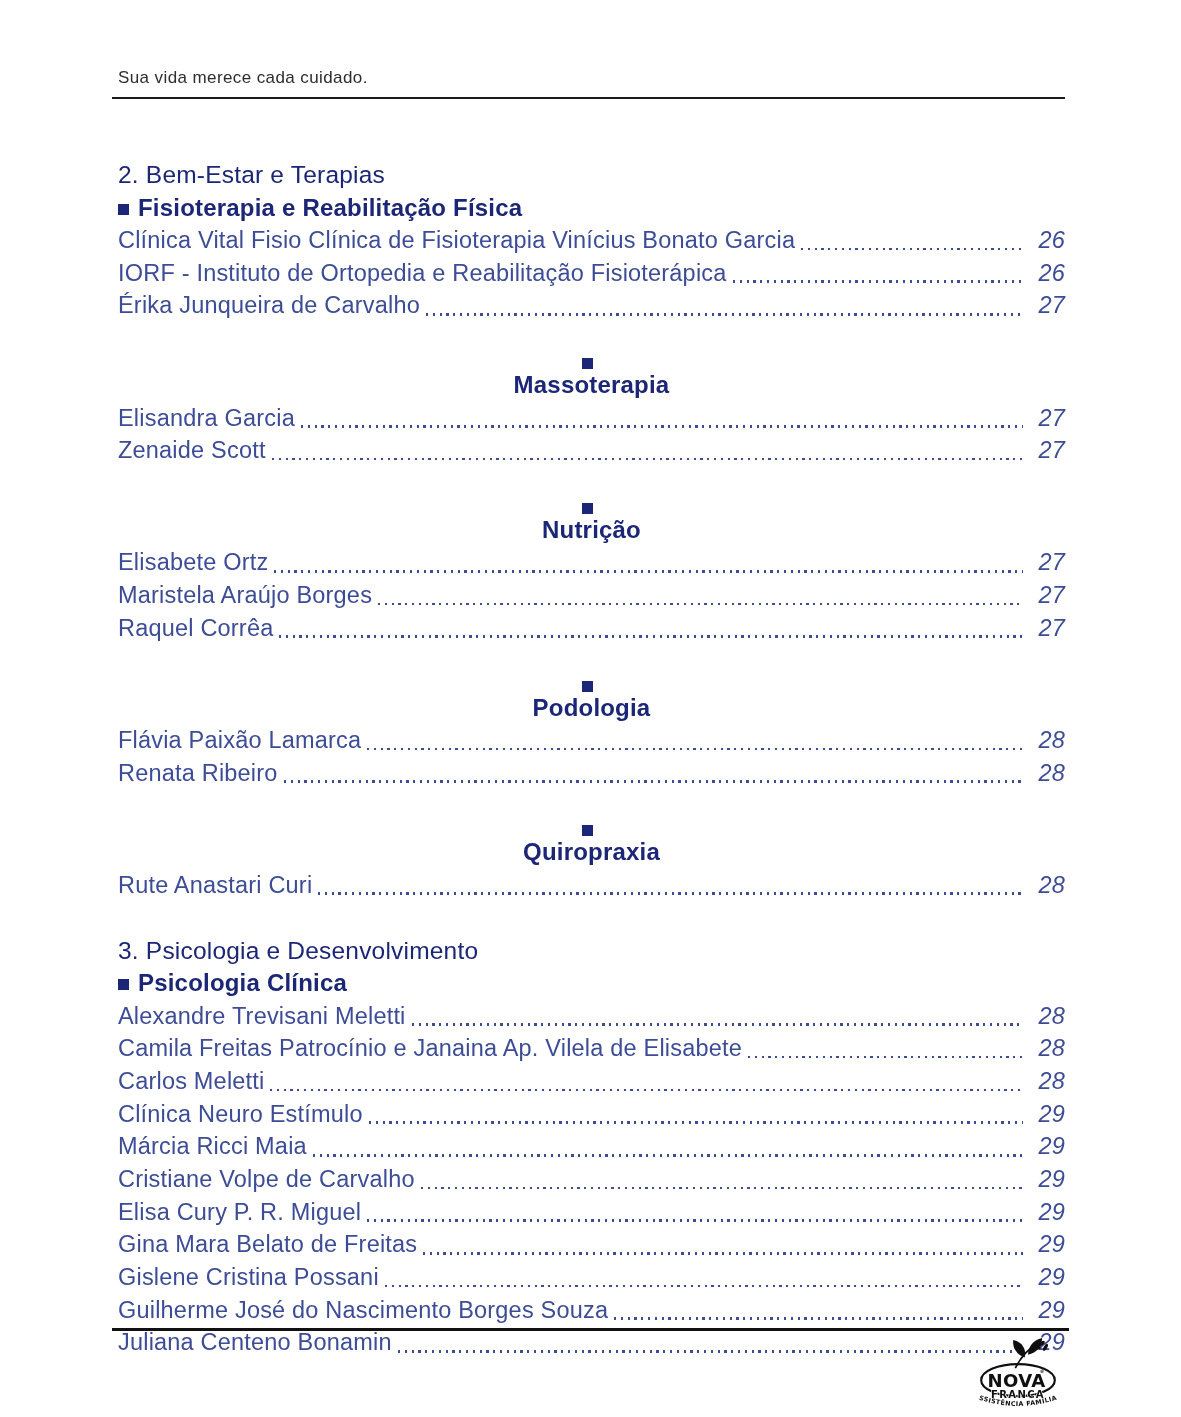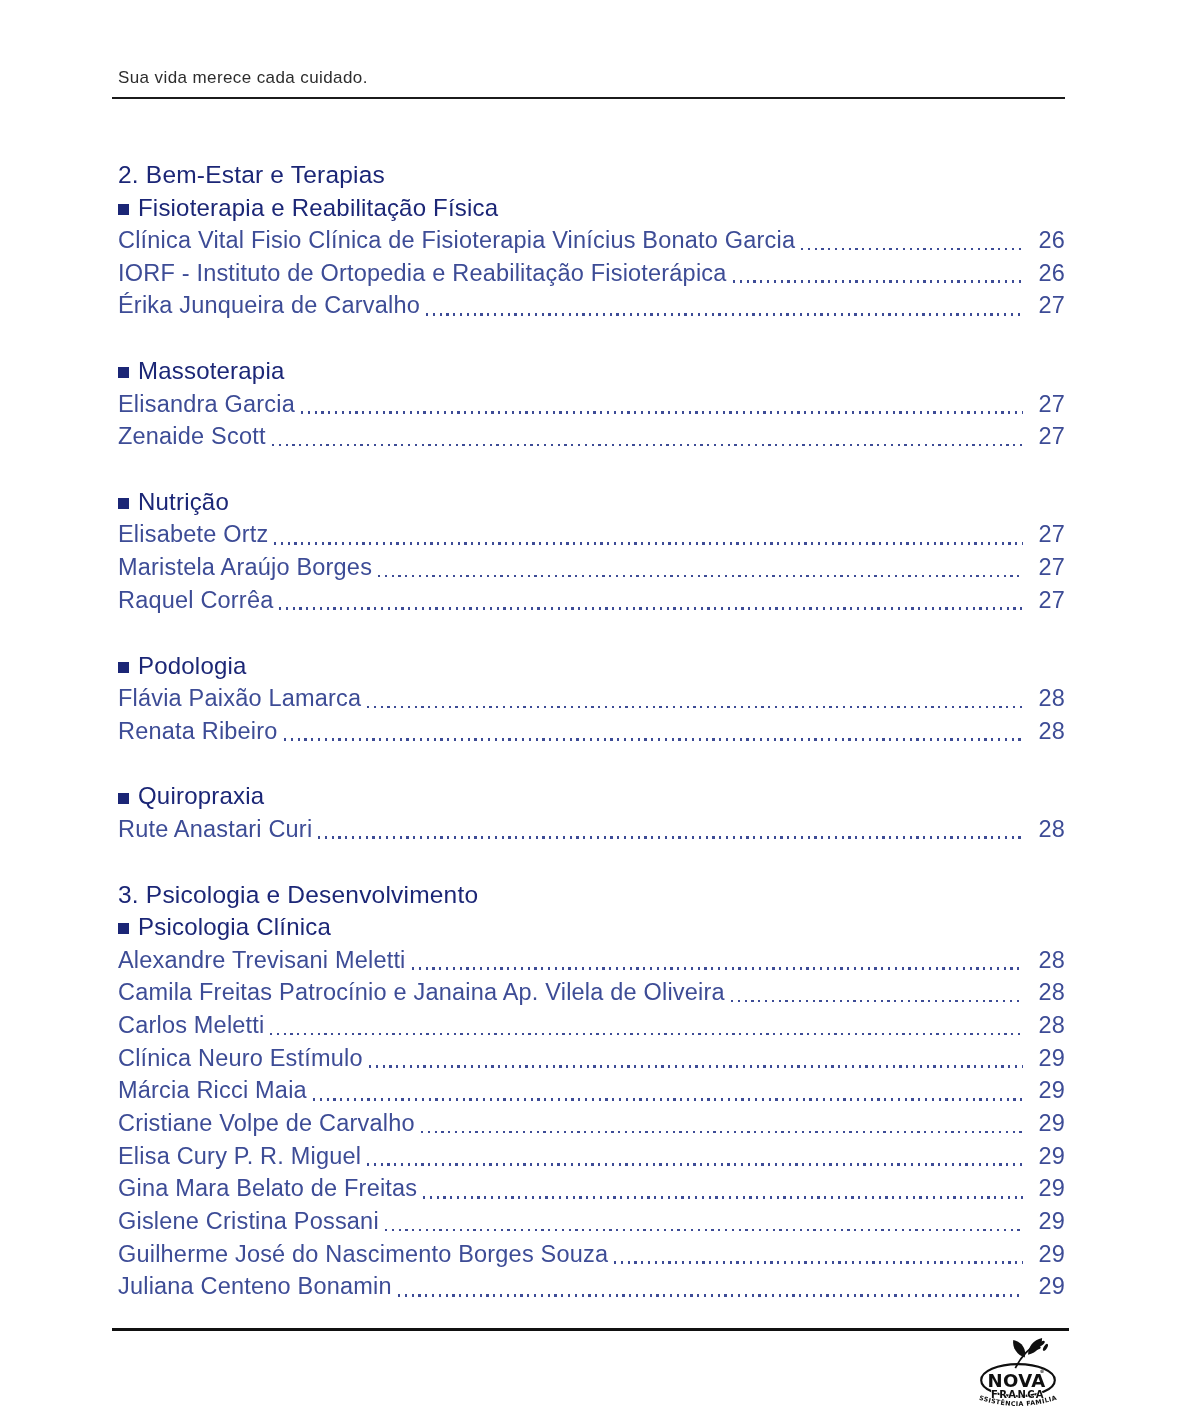--- a/index.html
+++ b/index.html
@@ -32,58 +32,58 @@
   h2.section-heading {
     font-size: 24.5px;
     font-weight: 400;
     line-height: 32.5px;
     color: #1b2676;
     letter-spacing: 0.2px;
     white-space: nowrap;
   }
   h3.sub-heading {
     font-size: 24px;
-    font-weight: 400;
+    font-weight: 700;
     line-height: 32.5px;
     color: #1b2676;
     letter-spacing: 0.2px;
     display: flex;
     align-items: center;
     white-space: nowrap;
   }
   .bullet {
     width: 11px; height: 11px;
     background: #1b2676;
     display: inline-block;
     margin-right: 9px;
     margin-top: 3px;
     flex: 0 0 auto;
   }
-  .gap { margin-top: 33px; }
+  .gap { margin-top: 33px; flex-direction: column; }
 
   .toc-row {
     display: flex;
     align-items: flex-end;
     height: 32.7px;
     line-height: 32.7px;
     font-size: 23.5px;
     letter-spacing: 0.2px;
     color: #3d4c96;
     white-space: nowrap;
     cursor: pointer;
   }
   .toc-label { flex: 0 0 auto; }
   .toc-dots {
     flex: 1 1 auto;
     height: 2.6px;
     align-self: flex-end;
     margin: 0 3px 6.5px 6px;
     background-image: repeating-linear-gradient(to right, #3d4c96 0 2.2px, transparent 2.2px 6.8px);
   }
-  .toc-page { flex: 0 0 auto; margin-left: 12px; }
+  .toc-page { flex: 0 0 auto; margin-left: 12px; font-style: italic; }
 
   .footer-rule {
     position: absolute;
     left: 112px; right: 112px;
     top: 1328px;
     border-top: 3px solid #111111;
   }
   .logo {
     position: absolute;
     top: 1336px;
@@ -193,21 +193,21 @@
       <h3 class="sub-heading">
         <span class="bullet"></span>
         <span>Psicologia Clínica</span>
       </h3>
       <div class="toc-row">
         <span class="toc-label">Alexandre Trevisani Meletti</span>
         <span class="toc-dots"></span>
         <span class="toc-page">28</span>
       </div>
       <div class="toc-row">
-        <span class="toc-label">Camila Freitas Patrocínio e Janaina Ap. Vilela de Oliveira</span>
+        <span class="toc-label">Camila Freitas Patrocínio e Janaina Ap. Vilela de Elisabete</span>
         <span class="toc-dots"></span>
         <span class="toc-page">28</span>
       </div>
       <div class="toc-row">
         <span class="toc-label">Carlos Meletti</span>
         <span class="toc-dots"></span>
         <span class="toc-page">28</span>
       </div>
       <div class="toc-row">
         <span class="toc-label">Clínica Neuro Estímulo</span>

